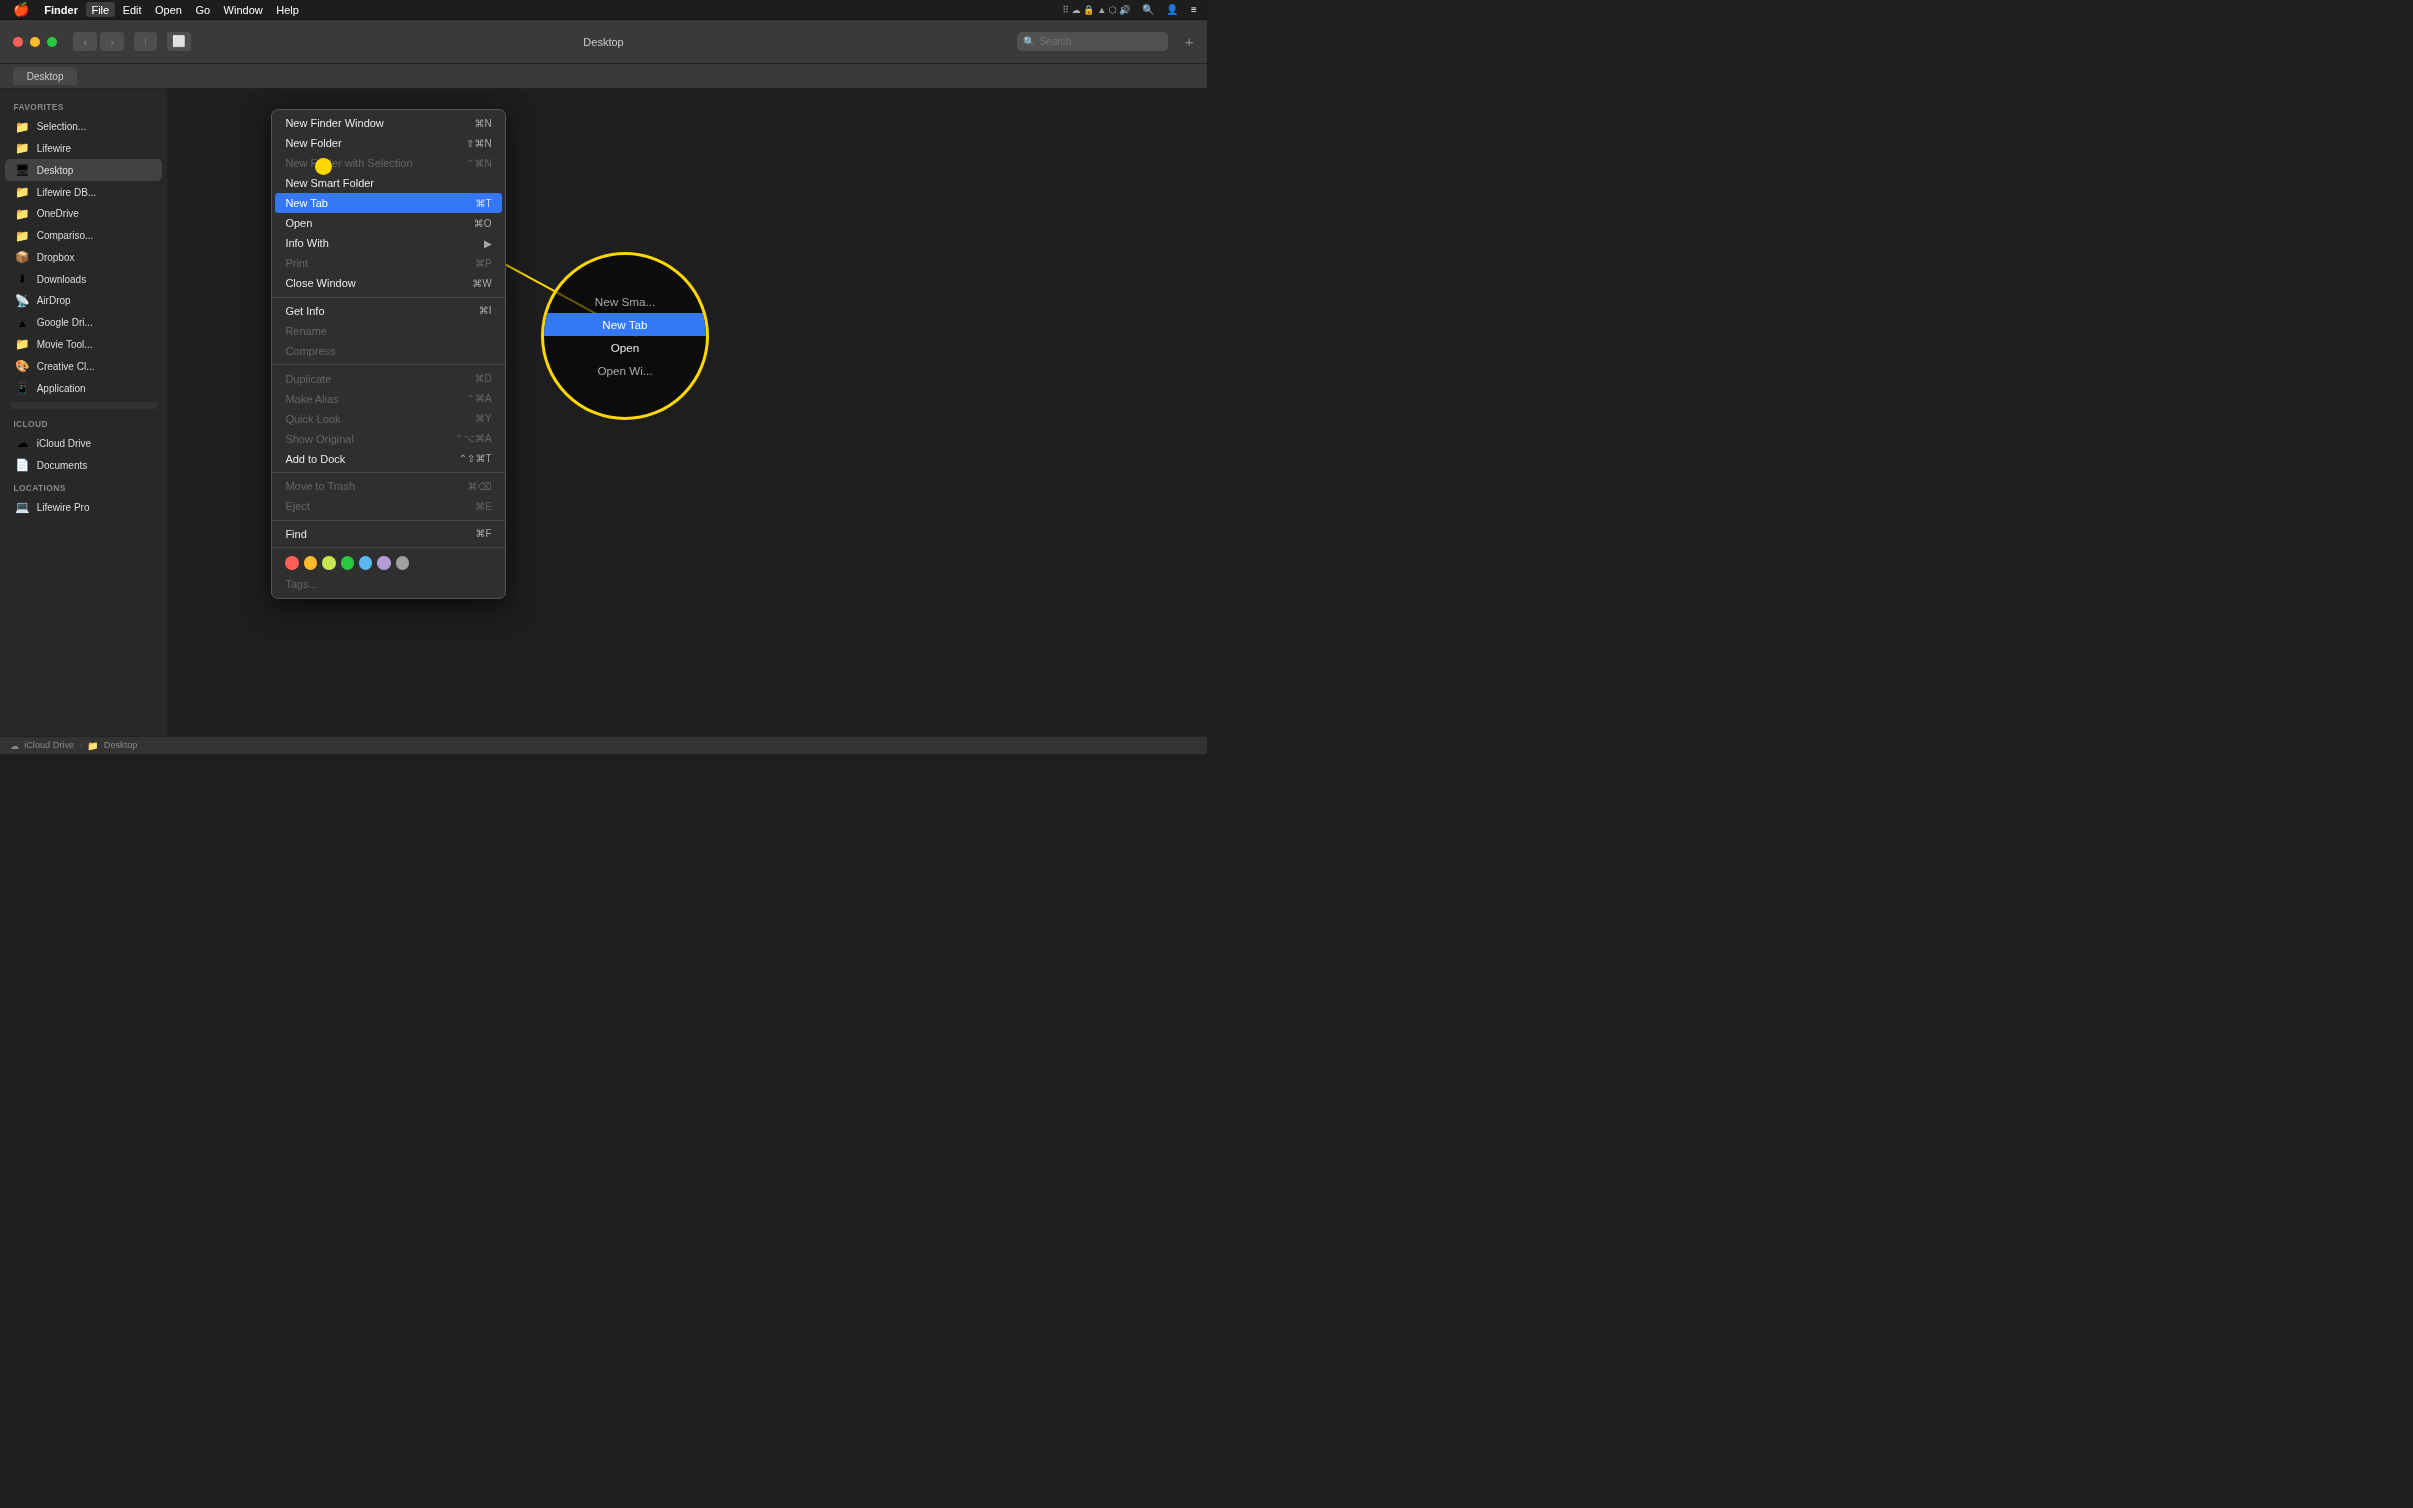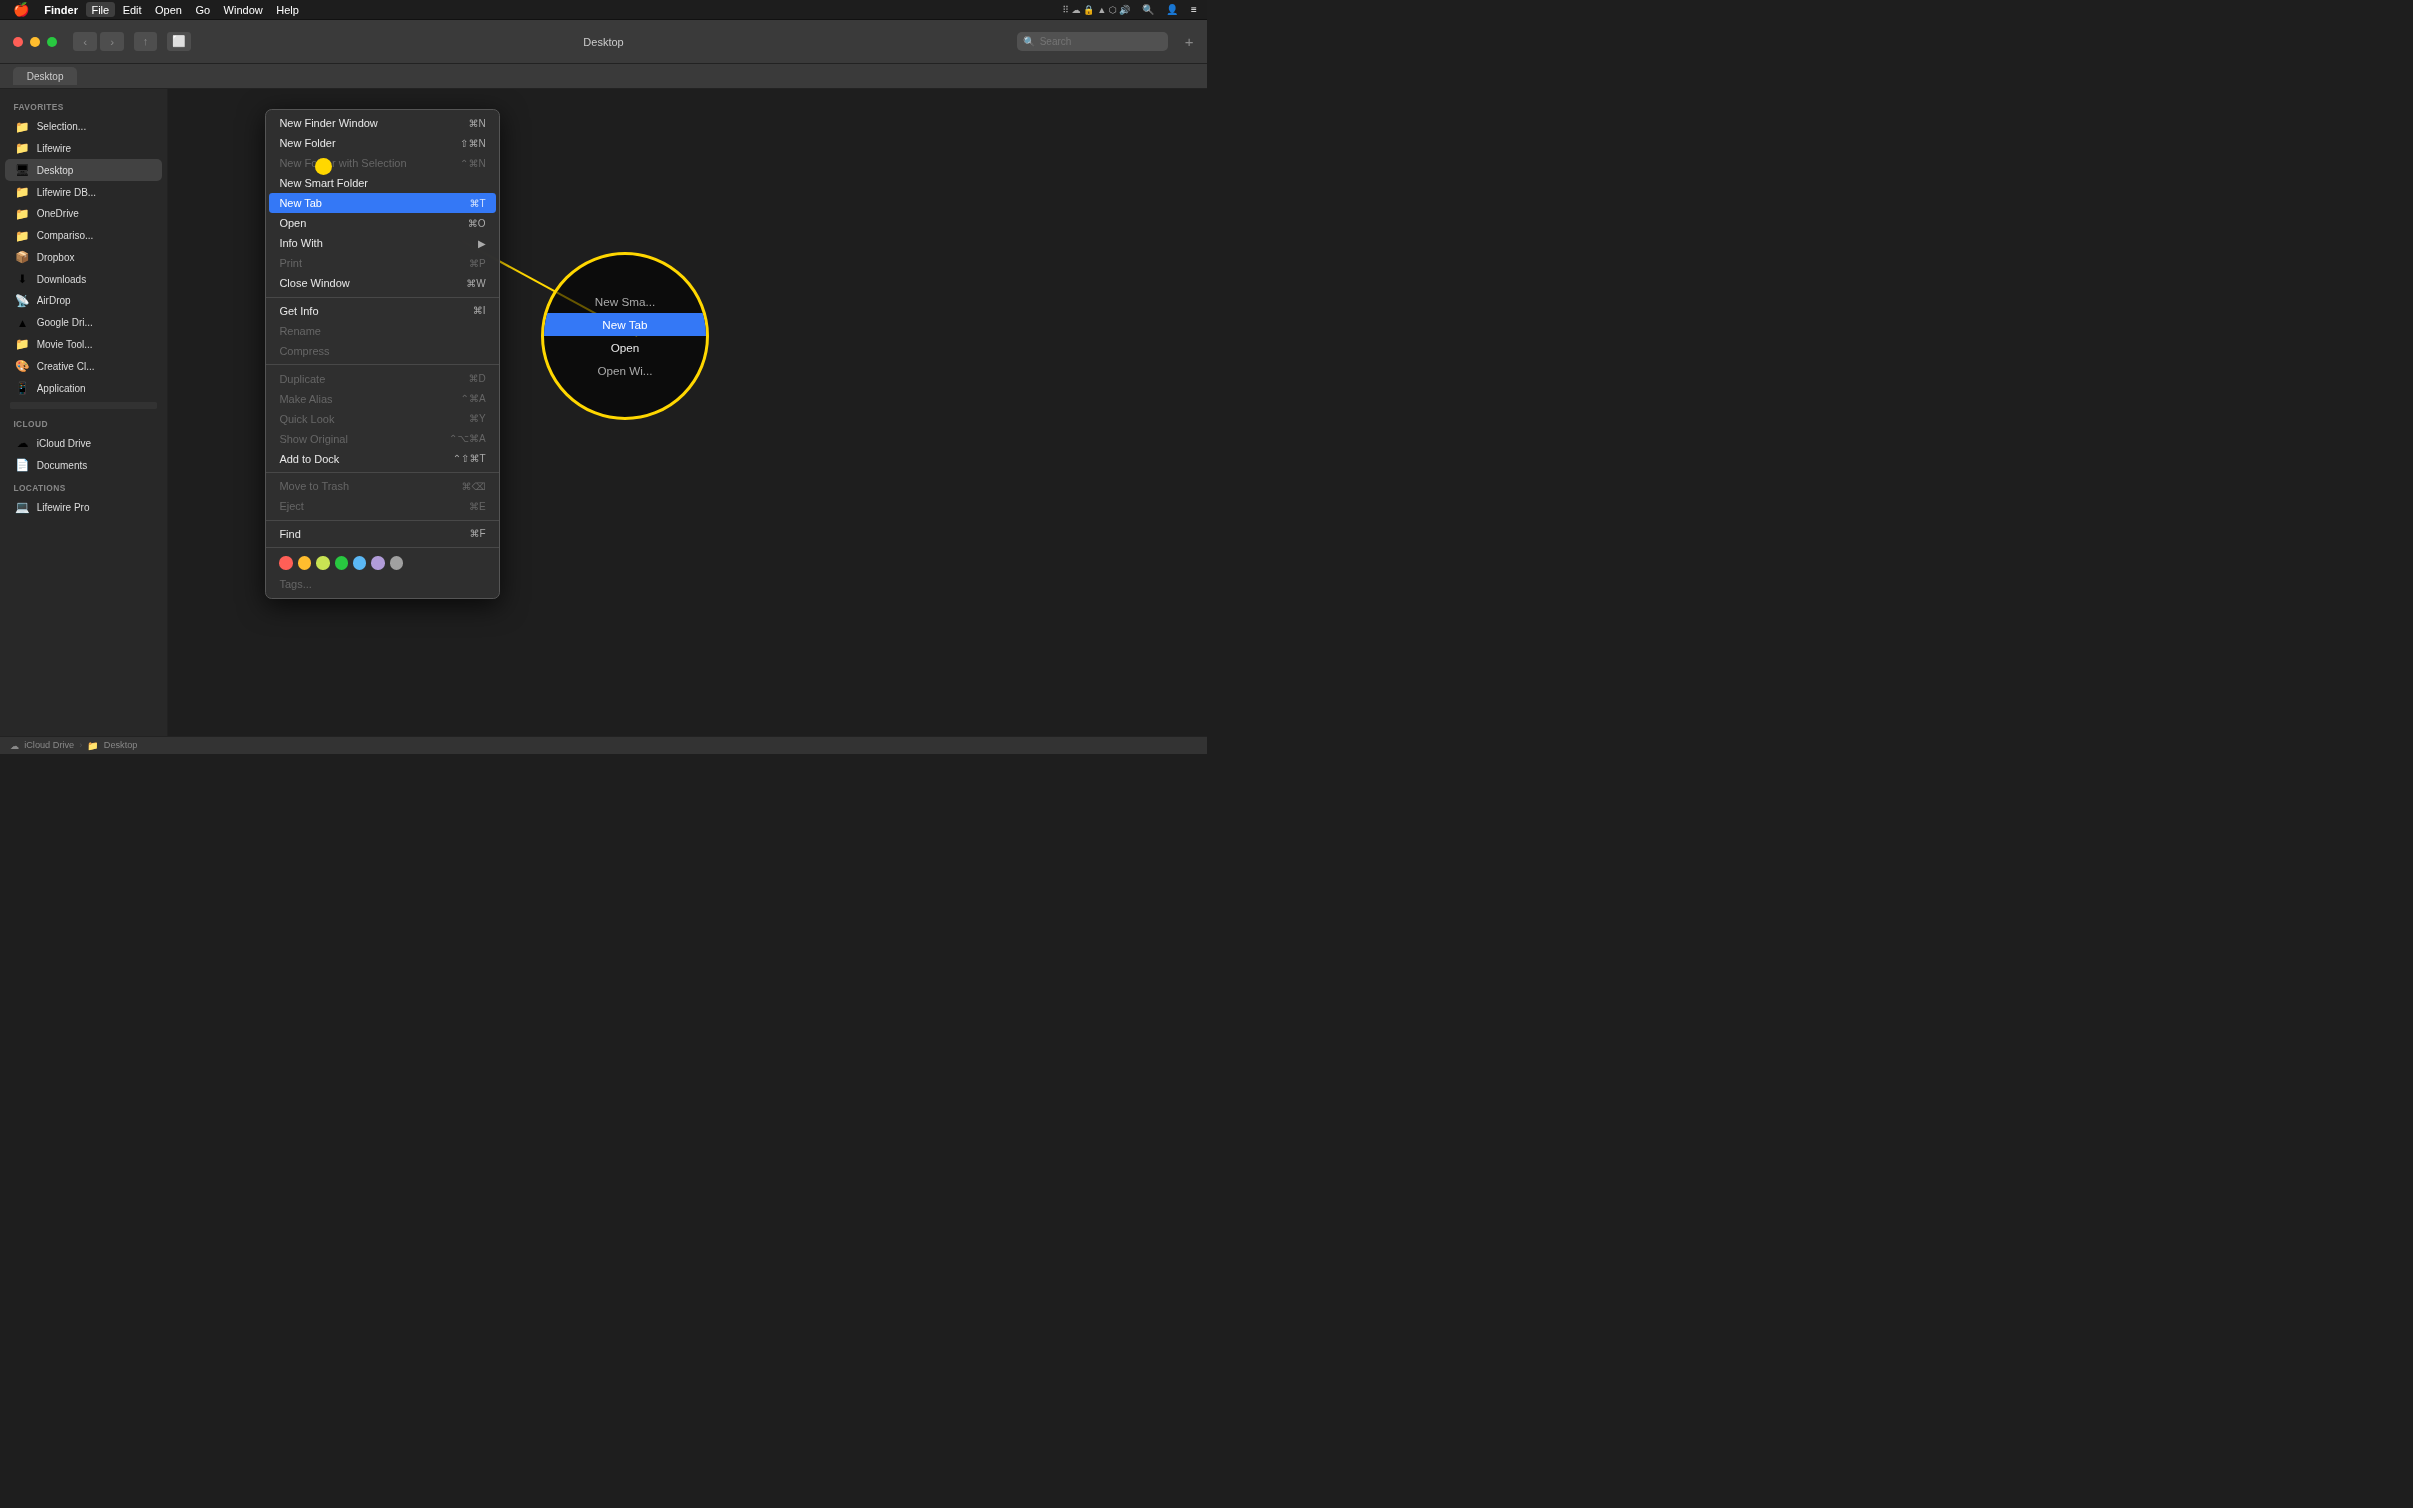--- a/index.html
+++ b/index.html
@@ -249,21 +249,21 @@
     }
     .statusbar-sep {
       color: #555;
       font-size: 9.2px;
     }
 
     
     .dropdown-menu {
       position: absolute;
       top: 20px;
-      left: 97px;
+      left: 103px;
       width: 235px;
       background: rgba(48,48,48,0.98);
       border: 0.8px solid #555;
       border-radius: 6.7px;
       box-shadow: 0 6.7px 27px rgba(0,0,0,0.7);
       z-index: 2000;
       padding: 3.4px 0;
       backdrop-filter: blur(17px);
     }
     .menu-item {

